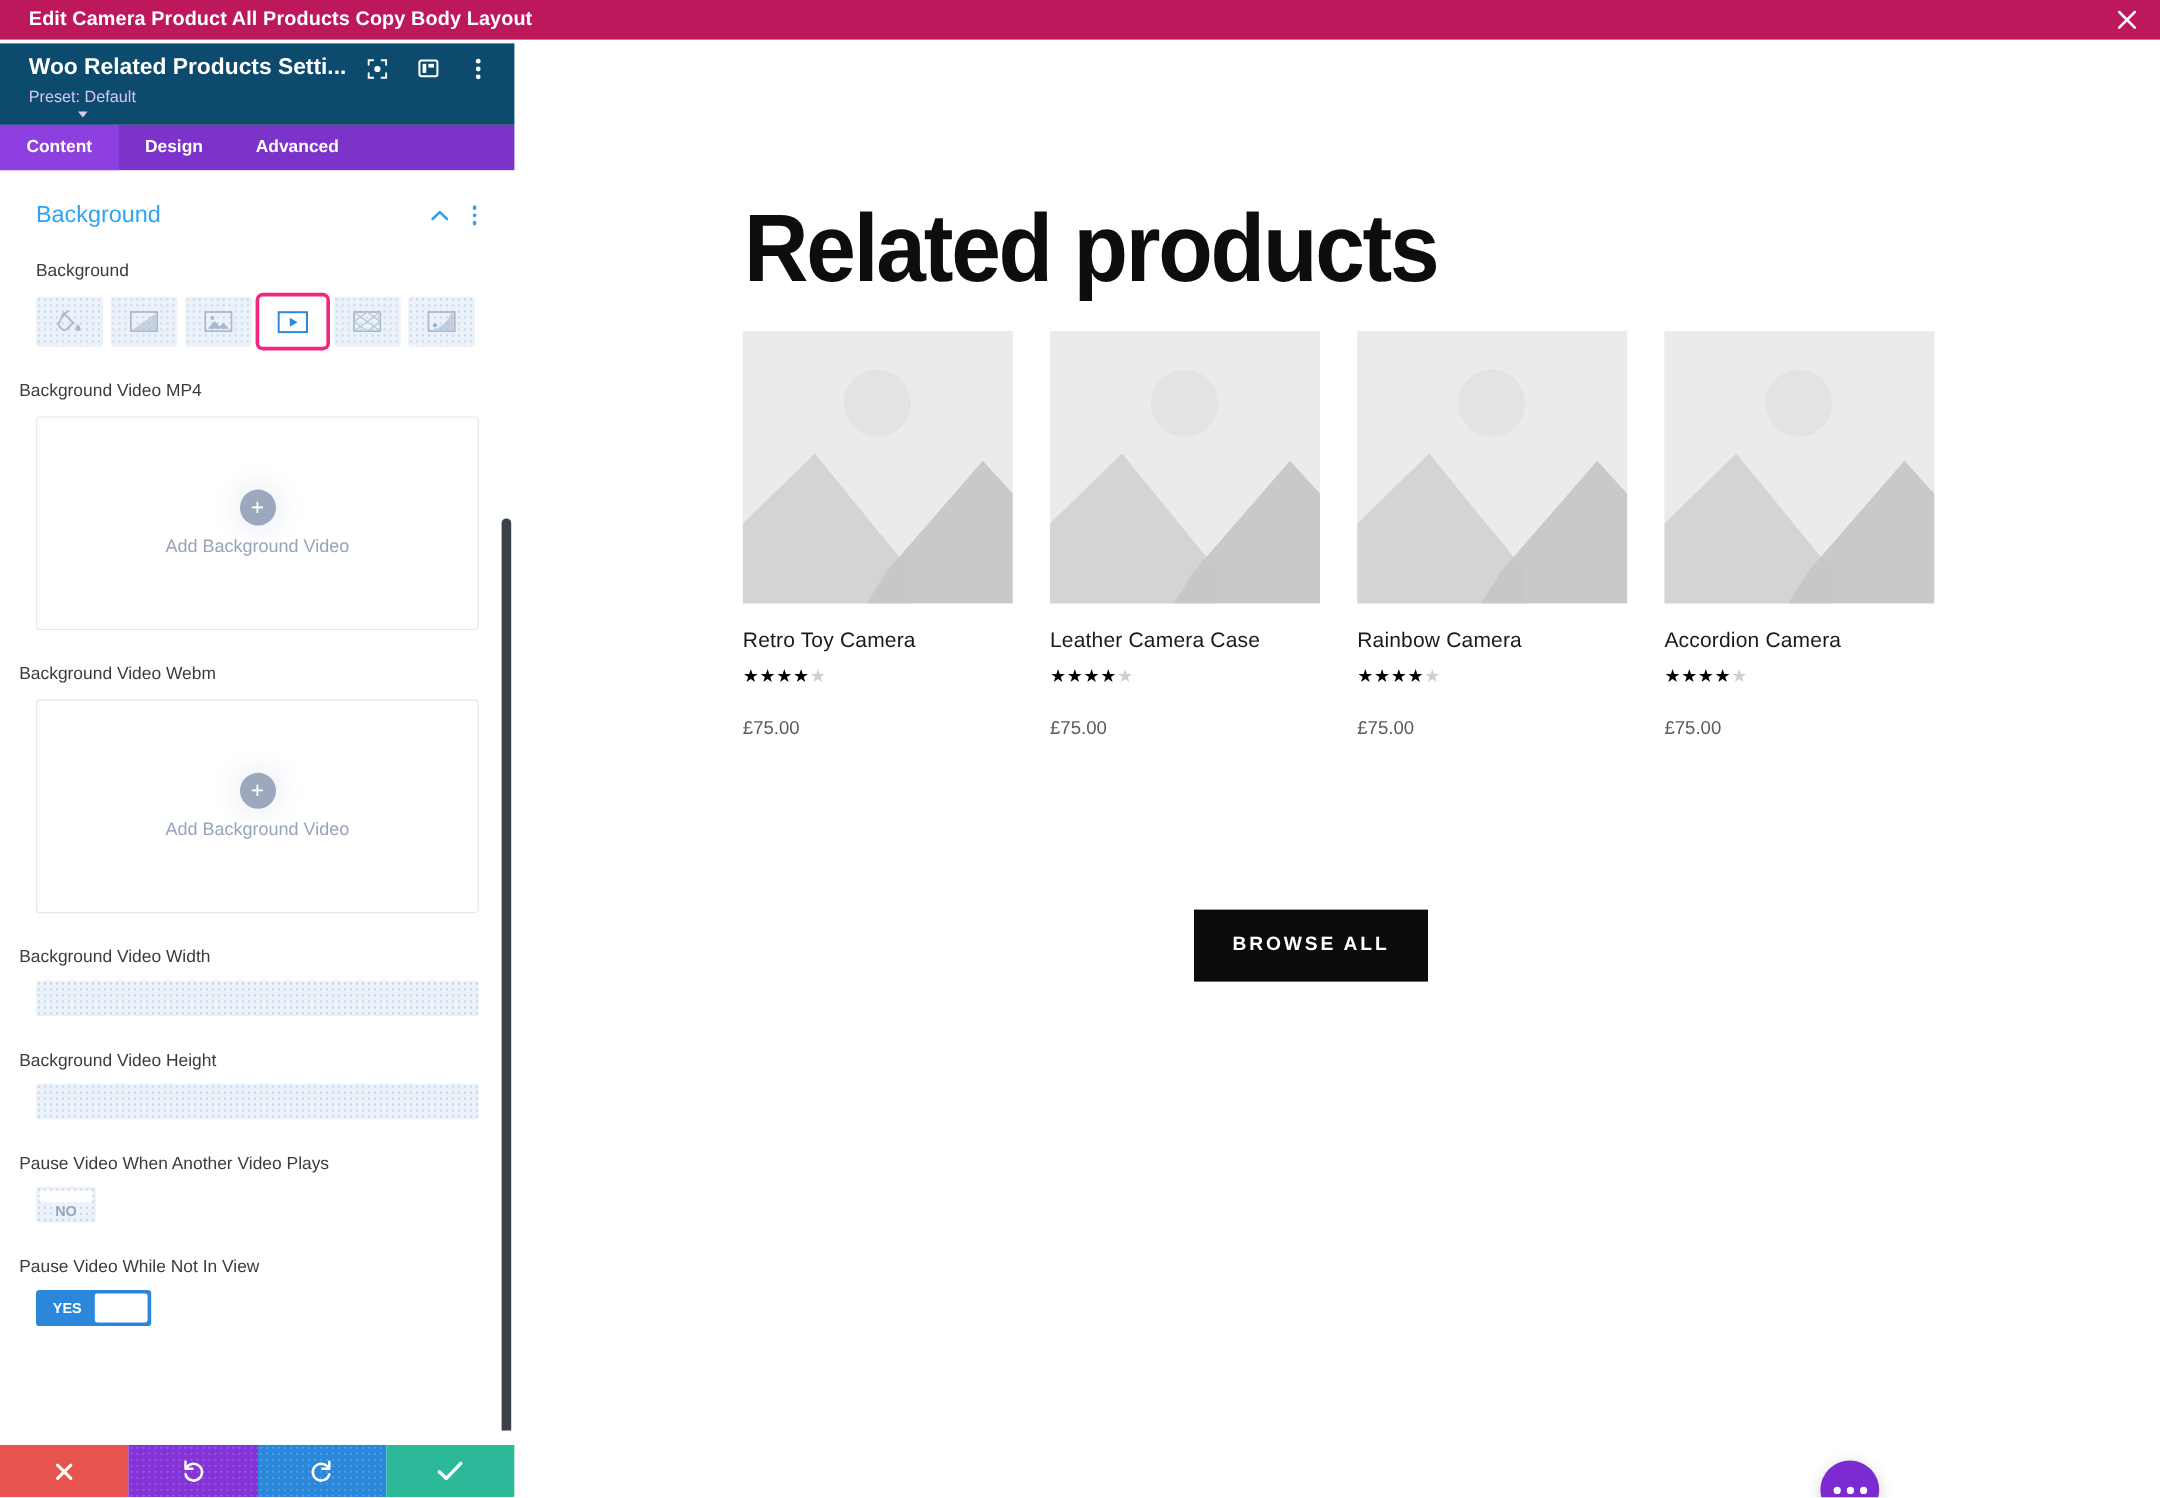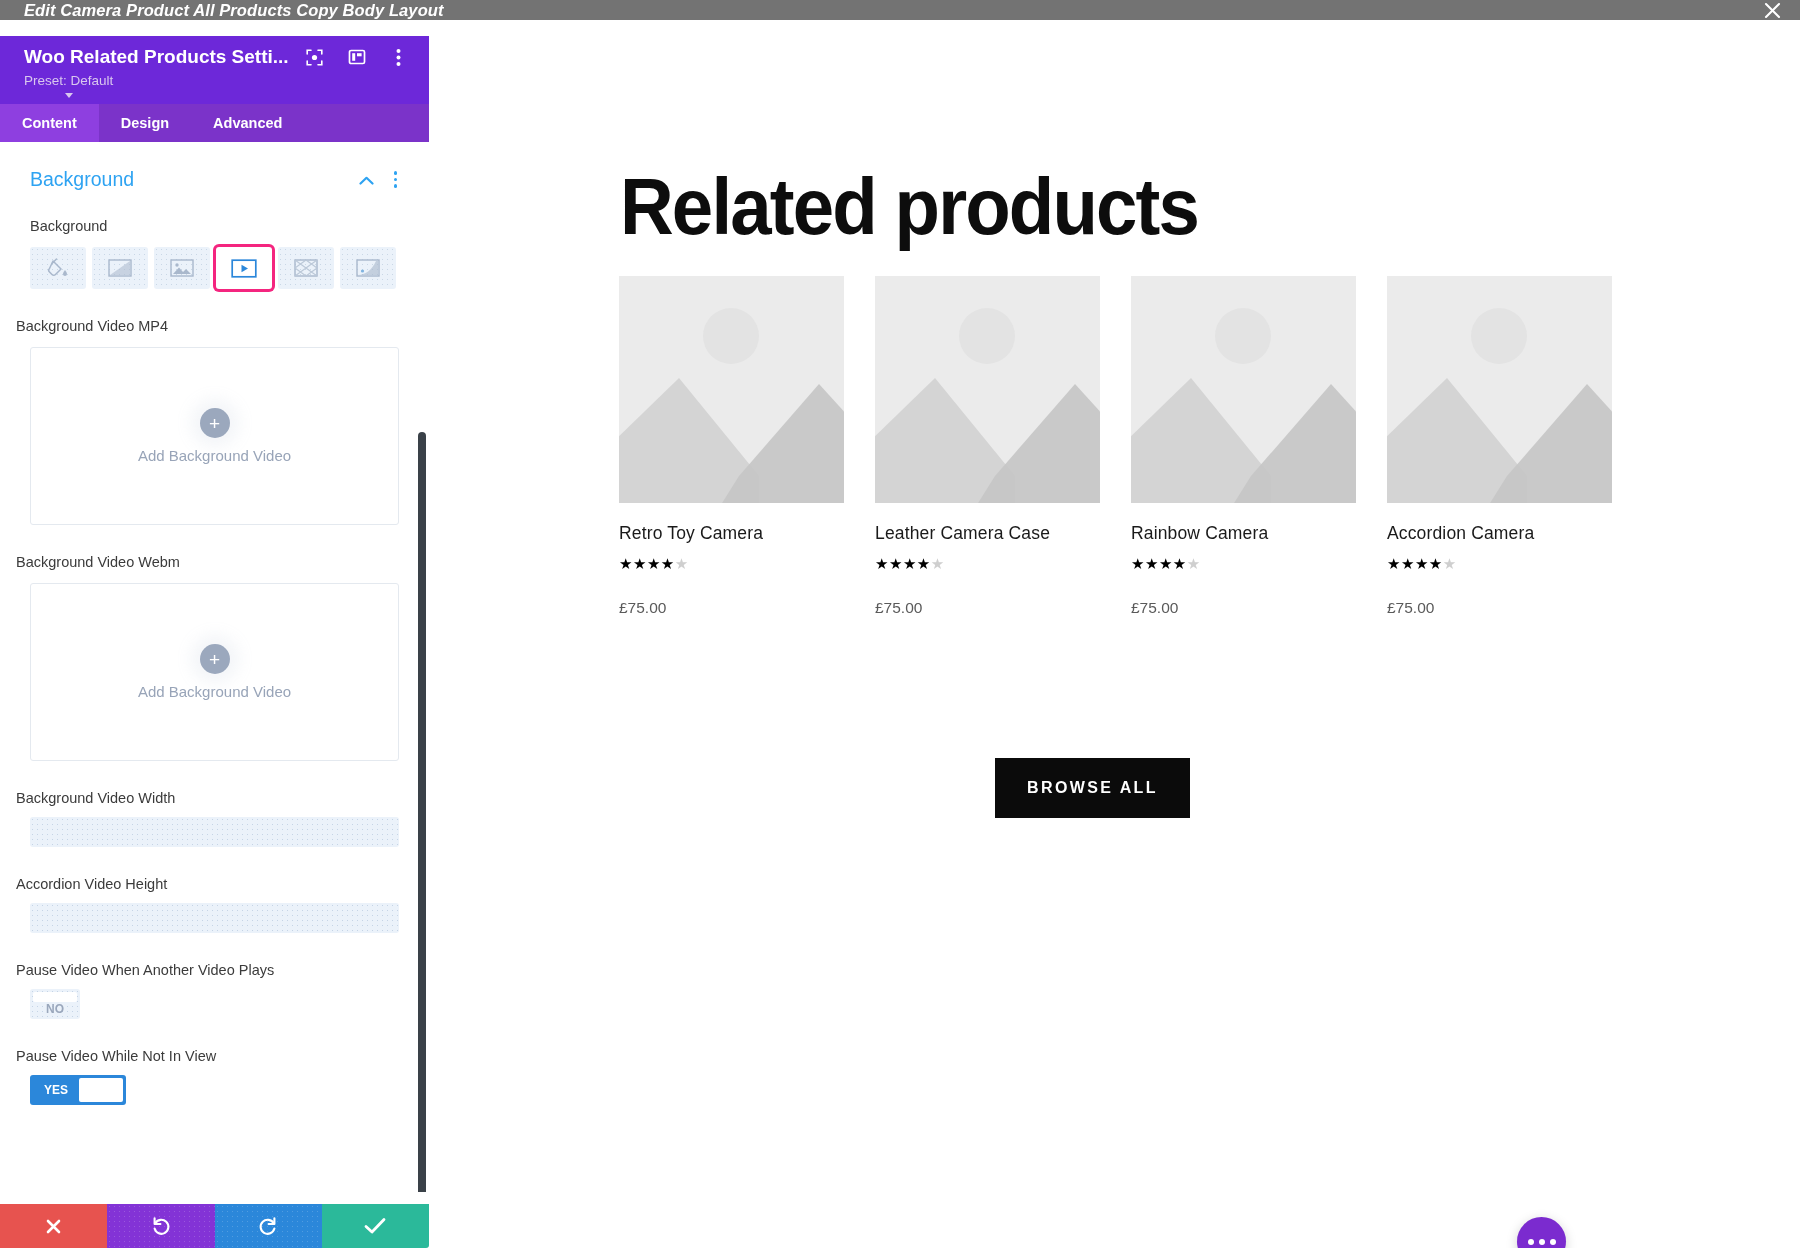--- a/index.html
+++ b/index.html
@@ -6,41 +6,41 @@
   html, body {
     width: 1800px; height: 1248px;
     overflow: hidden;
     background: #ffffff;
     font-family: "Liberation Sans", sans-serif;
   }
   #app { position: relative; width: 1800px; height: 1248px; background: #fff; }
 
   
   .titlebar {
-    position: absolute; left: 0; top: 0; width: 1800px; height: 20px;
-    background: #737373; color: #fff;
-    display: flex; align-items: center; justify-content: space-between; font-style: italic;
+    position: absolute; left: 0; top: 0; width: 1800px; height: 33px;
+    background: #be185d; color: #fff;
+    display: flex; align-items: center; justify-content: space-between;
   }
   .titlebar-text {
     font-size: 16.5px; font-weight: bold; padding-left: 24px;
     letter-spacing: 0.1px; white-space: nowrap;
   }
   .titlebar-close {
     width: 56px; height: 36px; display: flex; align-items: center; justify-content: center;
     cursor: pointer;
   }
   .titlebar-close svg { display:block; }
 
   
   .panel {
     position: absolute; left: 0; top: 36px; width: 429px; height: 1212px;
     background: #ffffff; overflow: hidden;
   }
   .panel-header {
-    background: #6d28d9; color: #fff; height: 68px; padding: 10px 0 0 24px;
+    background: #0c4a6e; color: #fff; height: 68px; padding: 10px 0 0 24px;
     position: relative;
     text-align: right;
   }
   .panel-title-row { display: flex; align-items: center; }
   .panel-title {
     font-size: 19px; font-weight: bold; white-space: nowrap;
     max-width: 274px; overflow: hidden; text-overflow: ellipsis;
   }
   .panel-header-icons { display: flex; align-items: center; gap: 22px; margin-left: 16px; }
   .hicon { width: 20px; height: 20px; display:flex; align-items:center; justify-content:center; cursor:pointer;}
@@ -322,21 +322,21 @@
 
       <div class="field-label mt-lg">Background Video Webm</div>
       <div class="dropzone">
         <div class="plus-circle">+</div>
         <div class="dz-text">Add Background Video</div>
       </div>
 
       <div class="field-label mt-lg">Background Video Width</div>
       <div class="text-input"></div>
 
-      <div class="field-label mt-lg">Accordion Video Height</div>
+      <div class="field-label mt-lg">Background Video Height</div>
       <div class="text-input"></div>
 
       <div class="field-label mt-lg">Pause Video When Another Video Plays</div>
       <div class="toggle off">
         <div class="track">
           <span class="knob"></span>
           <span class="tg-label">NO</span>
         </div>
       </div>
 

